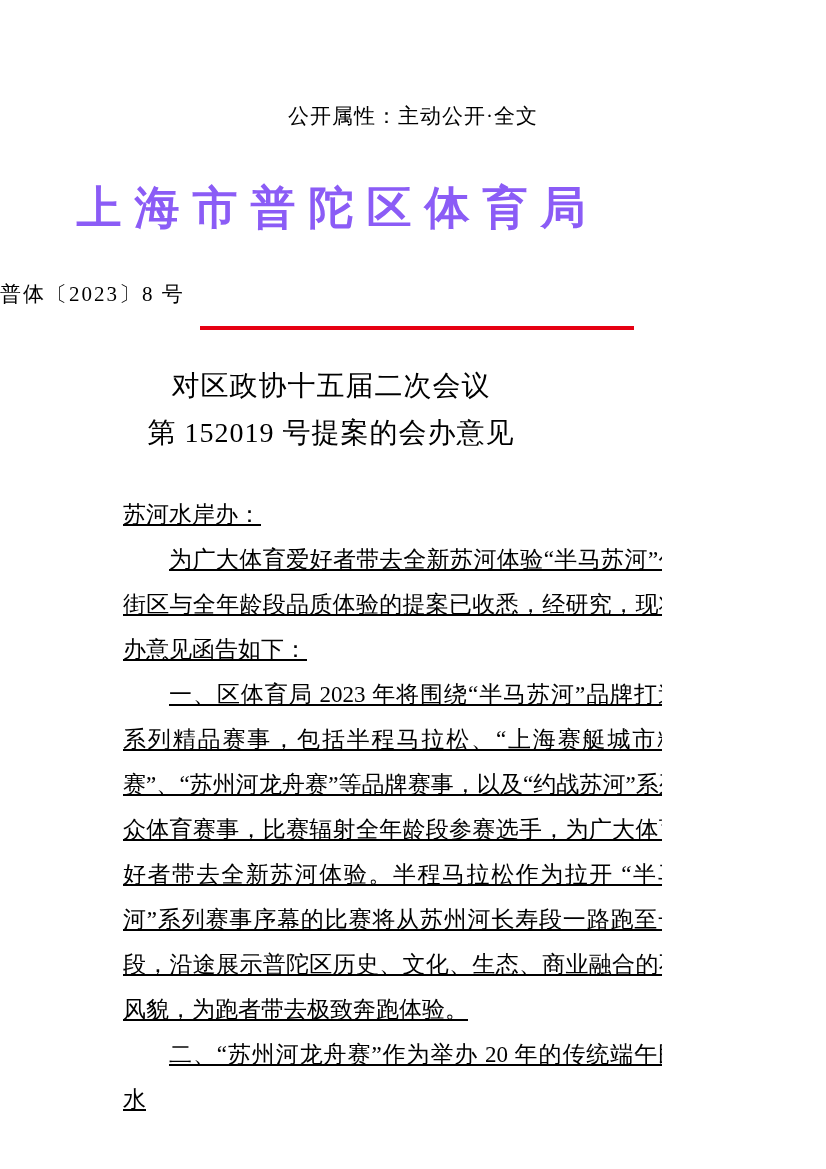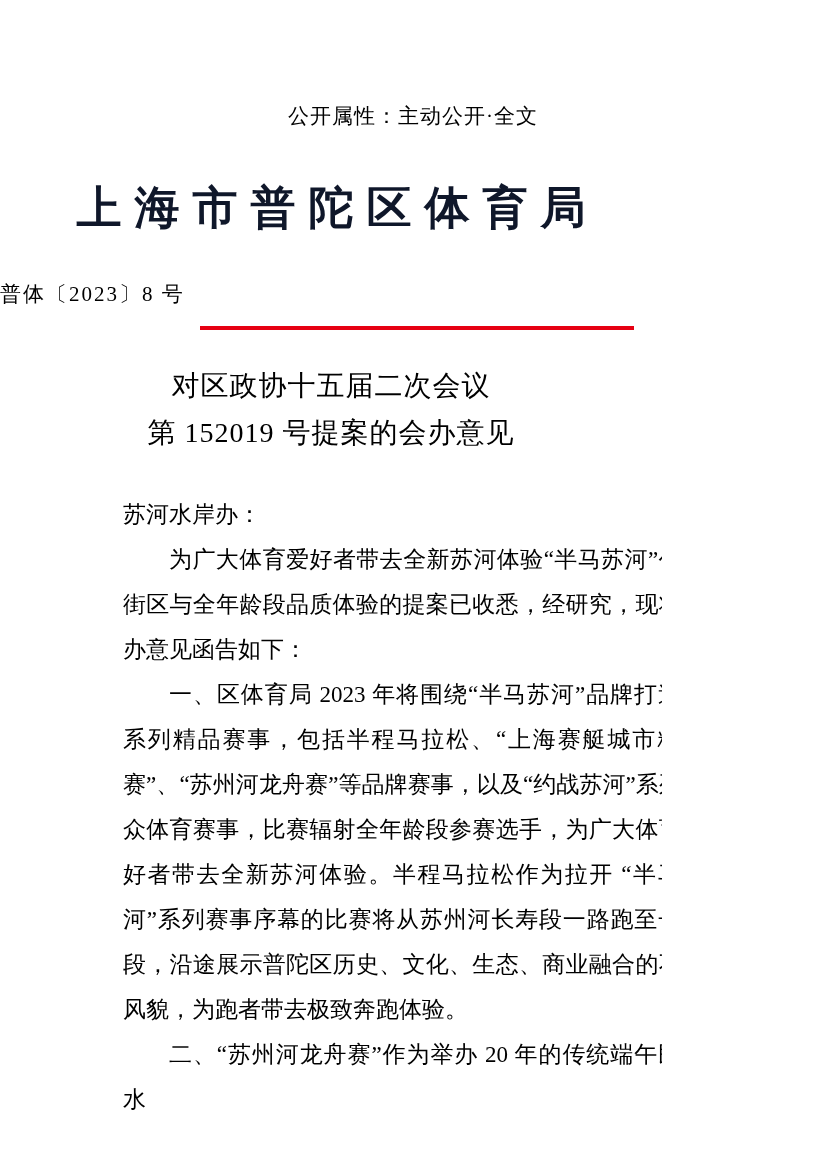--- a/index.html
+++ b/index.html
@@ -70,33 +70,34 @@
     left: 123px;
     width: 582px;
     font-size: 23px;
     line-height: 45px;
     text-align: justify;
     text-justify: inter-ideograph;
   }
   .body-text p {
     margin: 0;
     padding: 0;
+    text-decoration: underline;
   }
   .body-text p.indent {
     text-indent: 2em;
   }
 </style>
 </head>
 <body>
 
 <div class="page">
 
   <div class="publicity">公开属性：主动公开·全文</div>
 
-  <div class="org-name" style="color: #0f172a; font-family: Liberation Mono, monospace;">上海市普陀区体育局</div>
+  <div class="org-name" style="color: #8b5cf6; font-family: Liberation Mono, monospace;">上海市普陀区体育局</div>
 
   <div class="doc-number">普体〔2023〕8 号</div>
 
   <div class="red-line" style="background: rgb(230, 0, 18);"></div>
 
   <div class="doc-title">
     <div>对区政协十五届二次会议</div>
     <div>第 152019 号提案的会办意见</div>
   </div>
 

